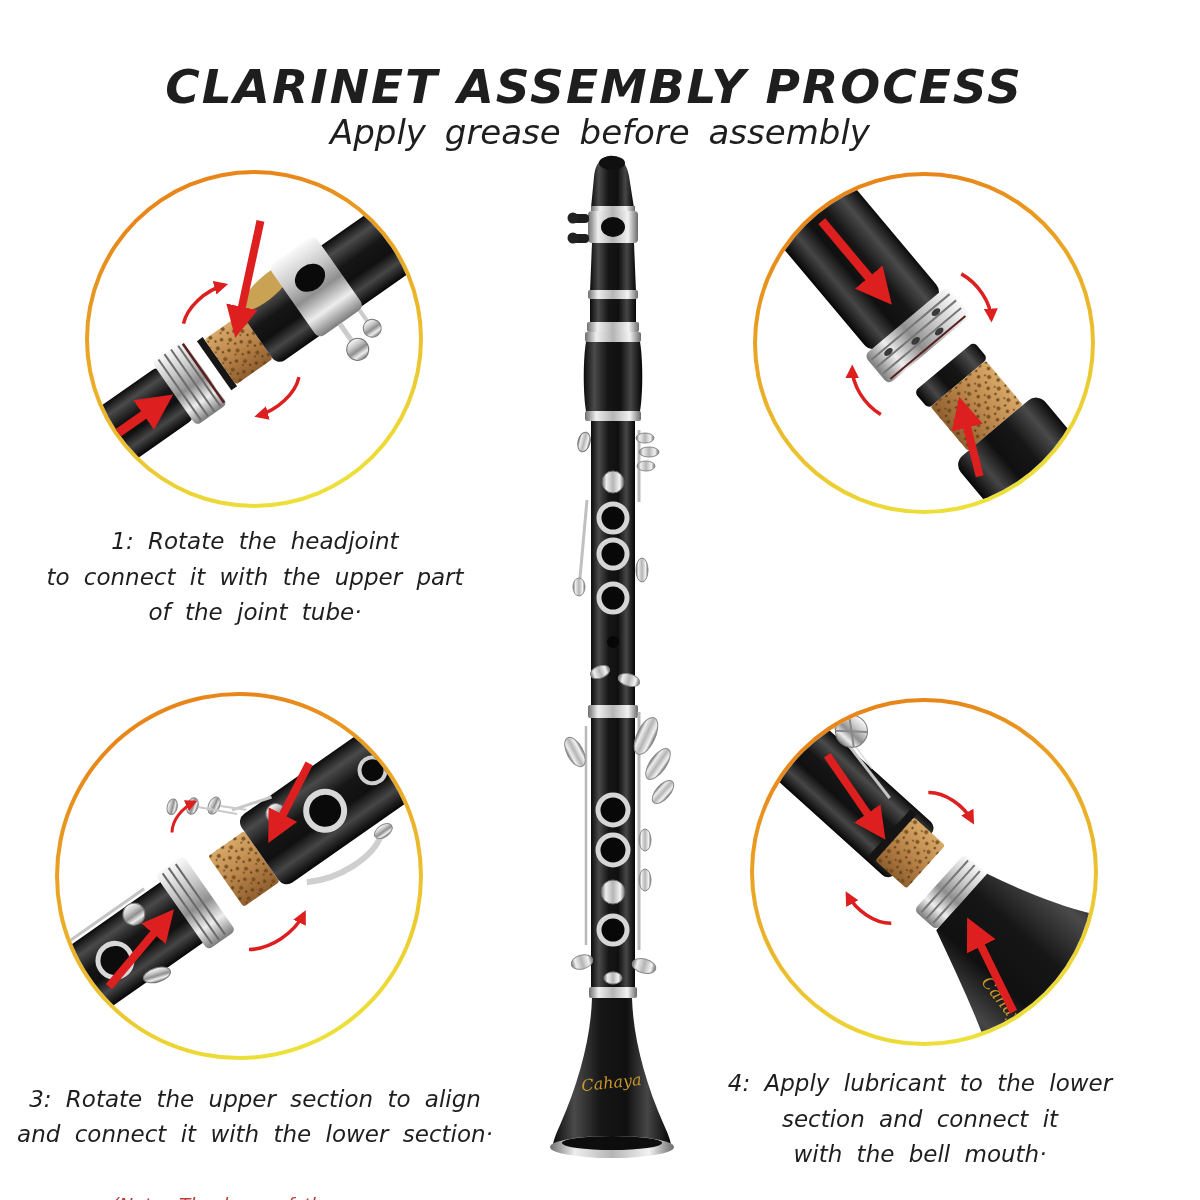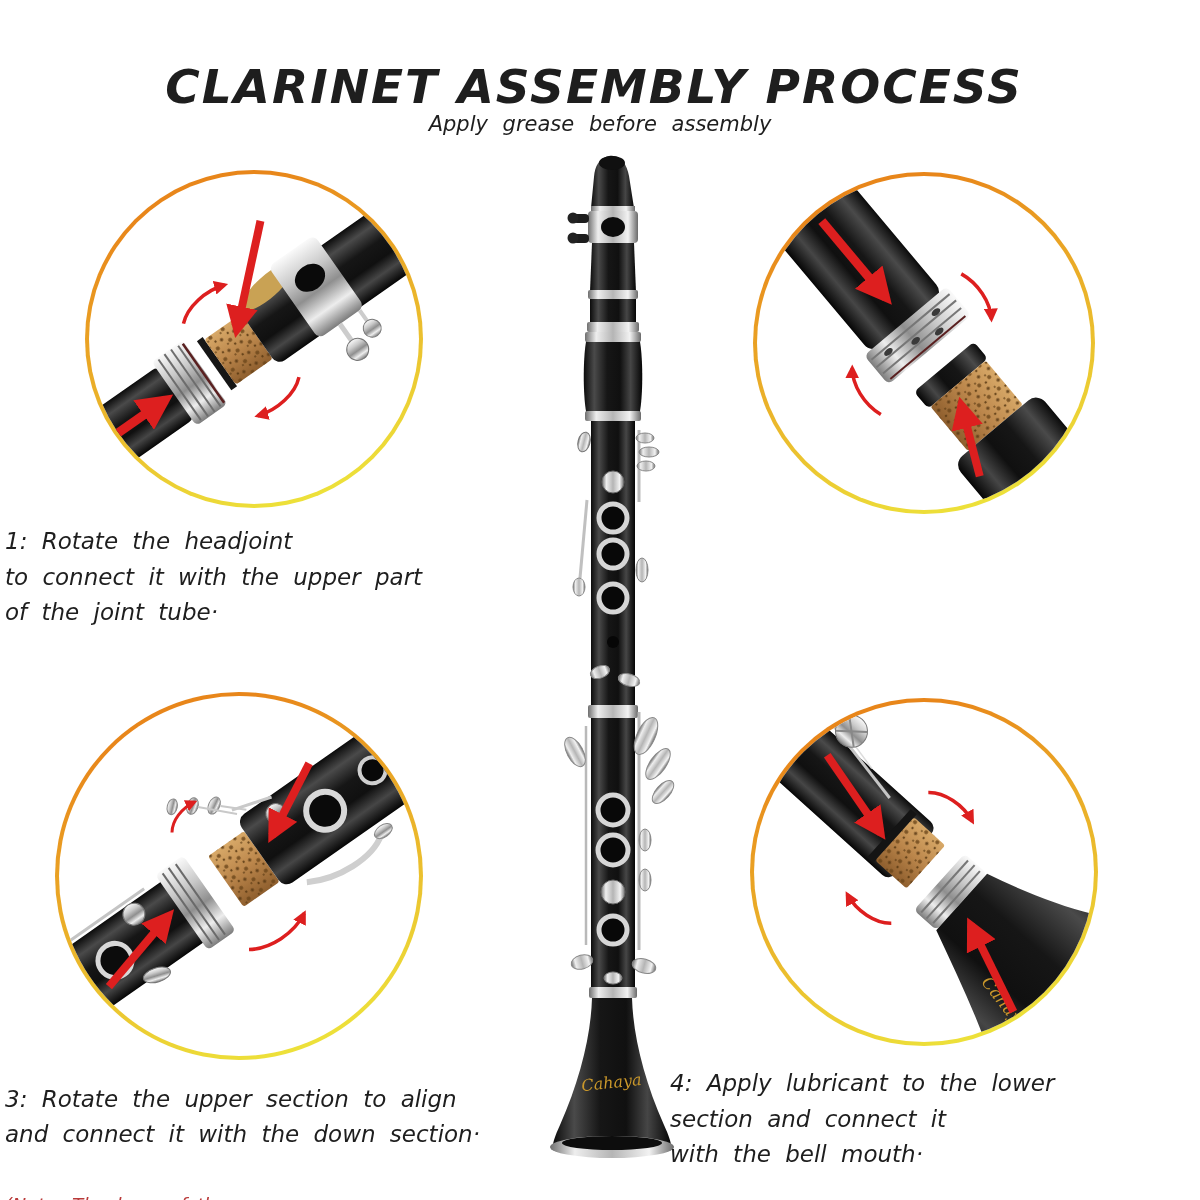--- a/index.html
+++ b/index.html
@@ -6,24 +6,24 @@
   .canvas{
     position:relative;width:1200px;height:1200px;background:#fff;overflow:hidden;
     font-family:"DejaVu Sans", sans-serif;color:var(--text-black,#1e1e1e);
   }
   .title{
     position:absolute;left:0;top:44px;width:1188px;text-align:center;
     font-size:47px;font-weight:bold;font-style:italic;letter-spacing:2px;margin-top:15px;
   }
   .subtitle{
     position:absolute;left:0;top:112px;width:1200px;text-align:center;
-    font-size:21px;font-style:italic;word-spacing:8px;
+    font-size:34px;font-style:italic;word-spacing:8px;
   }
   .caption{
-    position:absolute;font-style:italic;font-size:23px;
+    position:absolute;text-align:center;font-style:italic;font-size:23px;
     line-height:1.55;word-spacing:7px;white-space:pre-line;
   }
   .cap1{left:5px;top:524px;width:500px;}
   .cap2{left:670px;top:521px;width:500px;}
   .cap3{left:5px;top:1046px;width:500px;}
   .cap4{left:670px;top:1066px;width:500px;}
   .note{
     margin-top:2px;font-size:18.5px;line-height:1.5;color:var(--note-red,#b93a3a);
     white-space:pre-line;word-spacing:4px;
   }
@@ -305,21 +305,21 @@
         <ellipse cx="100" cy="993" rx="50" ry="7" fill="#0d0d0d"></ellipse>
       </g>
     </svg>
   </div>
 
   <div class="caption cap1">1:  Rotate  the  headjoint
 to  connect  it  with  the  upper  part
 of  the  joint  tube·</div>
   <div class="caption cap3">
     <div>3:  Rotate  the  upper  section  to  align
-and  connect  it  with  the  down  section·</div>
+and  connect  it  with  the  lower  section·</div>
     <div class="note">(Note:  The  keys  of  the  upper
 section  should  be  pressed  down  onto  the
 keys  of  the  lower  section  for  proper  alignment·)</div>
   </div>
   <div class="caption cap4">4:  Apply  lubricant  to  the  lower
 section  and  connect  it
 with  the  bell  mouth·</div>
 
 </div>
 

